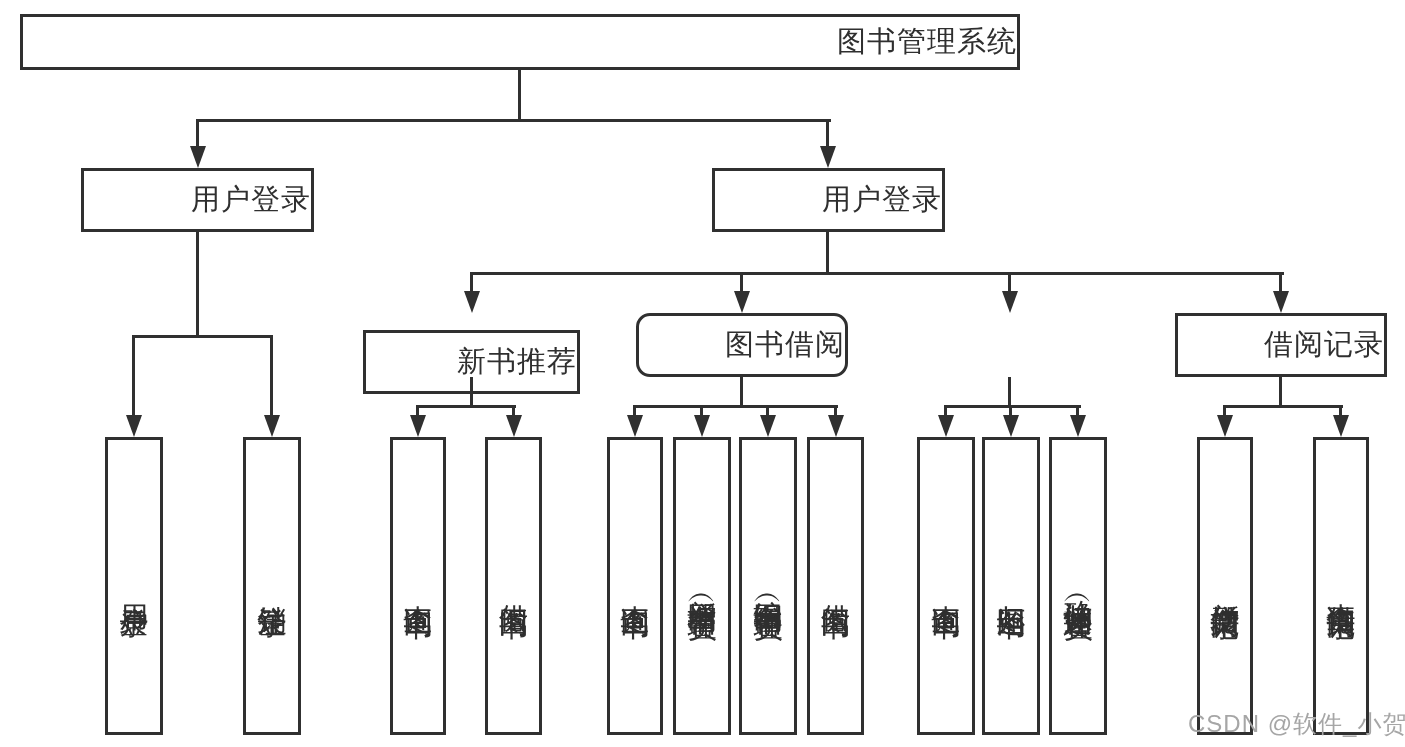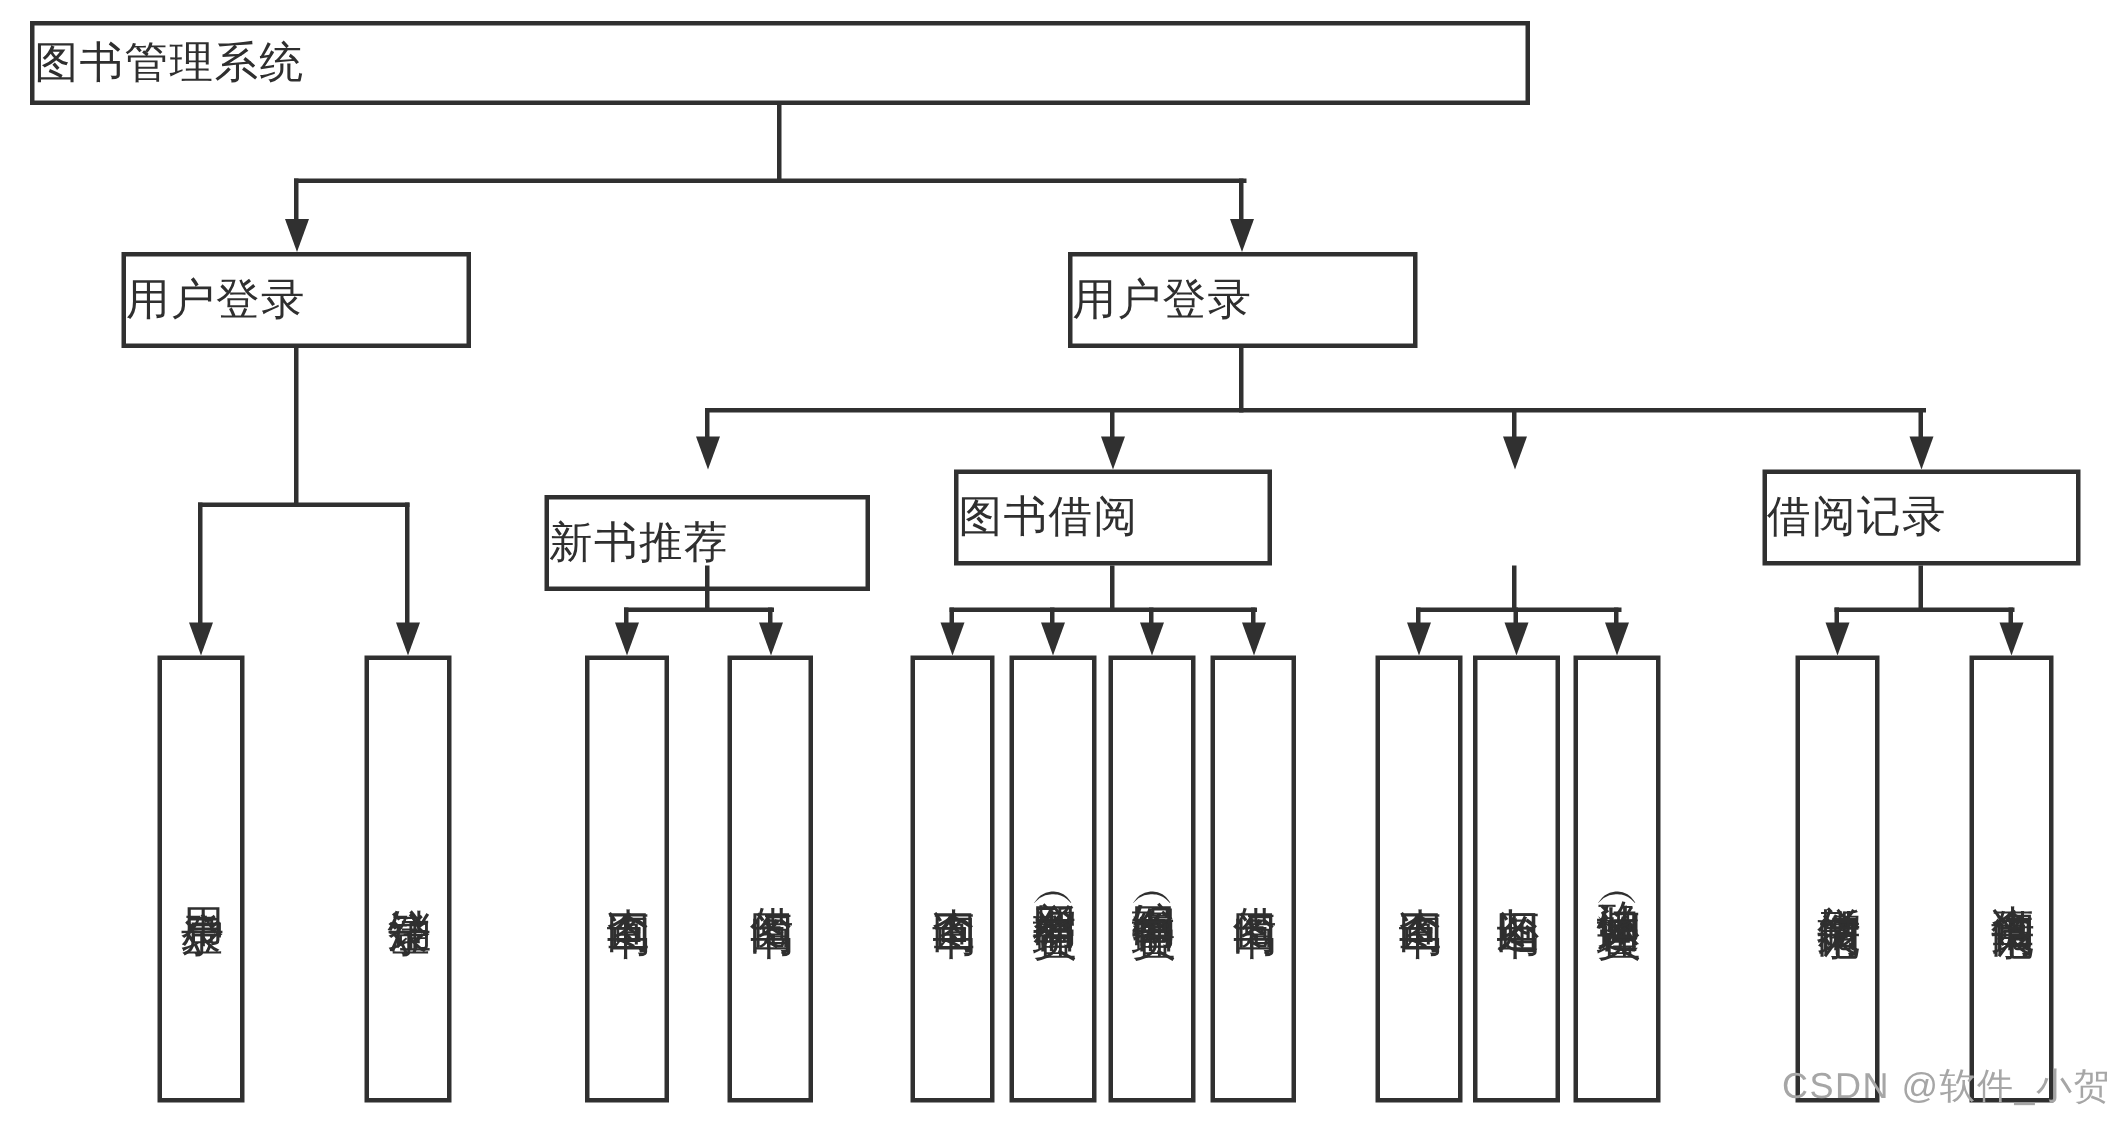--- a/index.html
+++ b/index.html
@@ -11,21 +11,21 @@
     font-family: "Liberation Sans", sans-serif;
     overflow: hidden;
   }
   .box {
     position: absolute;
     box-sizing: border-box;
     border: 3px solid #303030;
     background: #ffffff;
     display: flex;
     align-items: center;
-    justify-content: flex-start;
+    justify-content: flex-end;
     color: #2f2f2f;
     font-size: 29px;
     letter-spacing: 1px;
     white-space: nowrap;
   }
   .vbox {
     position: absolute;
     box-sizing: border-box;
     border: 3px solid #303030;
     background: #ffffff;
@@ -100,21 +100,21 @@
   <div class="line" style="left:740px; top:272px; width:3px; height:22px;"></div>
   <div class="arrow" style="left:734px; top:291px;"></div>
   <div class="line" style="left:1008px; top:272px; width:3px; height:22px;"></div>
   <div class="arrow" style="left:1002px; top:291px;"></div>
   <div class="line" style="left:1279px; top:272px; width:3px; height:22px;"></div>
   <div class="arrow" style="left:1273px; top:291px;"></div>
 
   <div class="box" style="left:363px; top:330px; width:217px; height:64px;">
     <span>新书推荐</span>
   </div>
-  <div class="box" style="left:636px; top:313px; width:212px; height:64px;">
+  <div class="box" style="left:636px; top:313px; width:212px; height:64px;border-radius:14px;">
     <span>图书借阅</span>
   </div>
   <div class="box" style="left:1175px; top:313px; width:212px; height:64px;">
     <span>借阅记录</span>
   </div>
 
   <div class="line" style="left:470px; top:377px; width:3px; height:31px;"></div>
   <div class="line" style="left:416px; top:405px; width:100px; height:3px;"></div>
   <div class="line" style="left:416px; top:405px; width:3px; height:12px;"></div>
   <div class="arrow" style="left:410px; top:415px;"></div>

